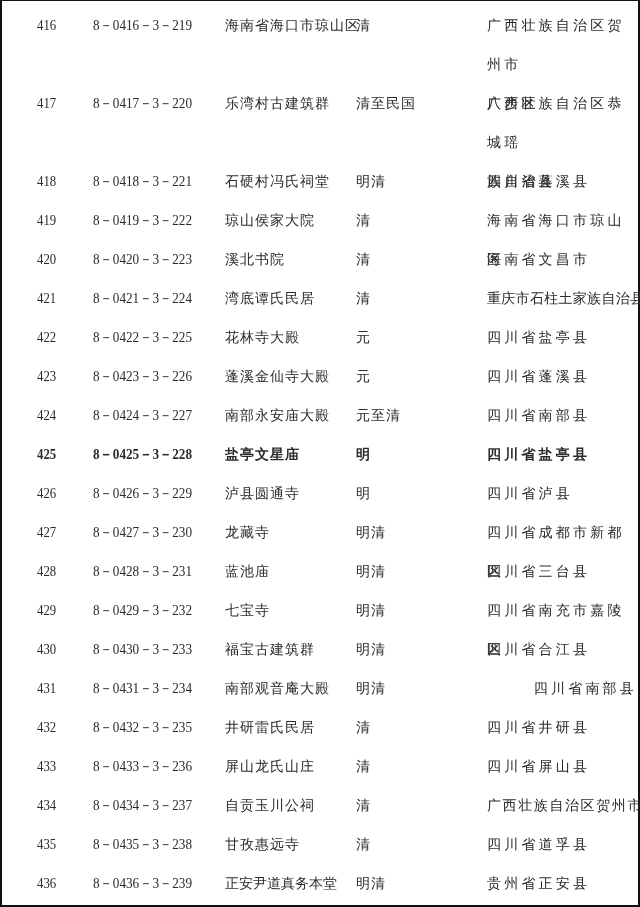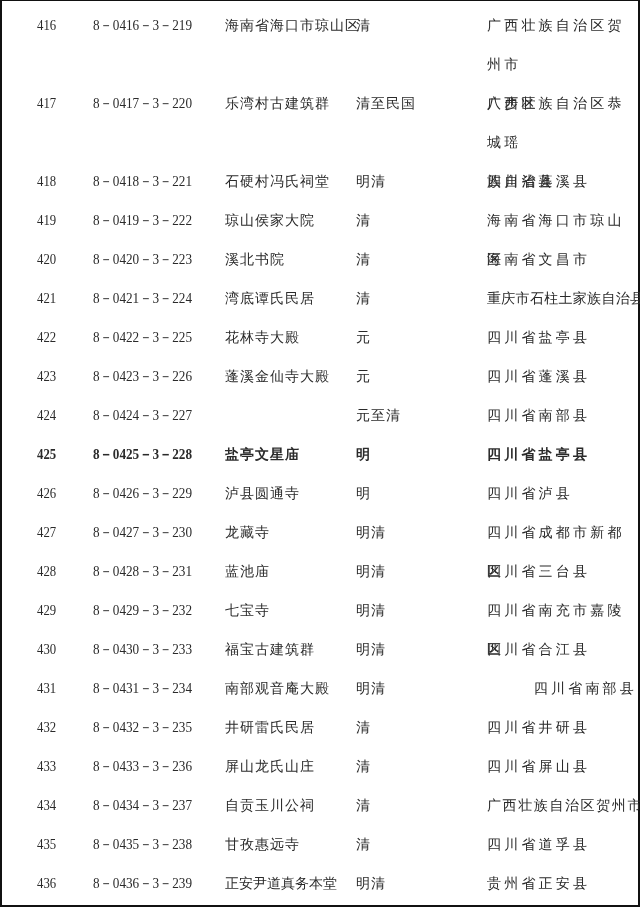--- a/index.html
+++ b/index.html
@@ -155,20 +155,21 @@
       <span class="cell c-num">423</span>
       <span class="cell c-code">8－0423－3－226</span>
       <span class="cell c-name">蓬溪金仙寺大殿</span>
       <span class="cell c-era">元</span>
       <span class="cell c-loc">四川省蓬溪县</span>
     </div>
 
     <div class="row" style="top:395px;">
       <span class="cell c-num">424</span>
       <span class="cell c-code">8－0424－3－227</span>
+      <span class="cell c-name">南部永安庙大殿</span>
       <span class="cell c-era">元至清</span>
       <span class="cell c-loc">四川省南部县</span>
     </div>
 
     <div class="row" style="top:434px;font-weight:bold;">
       <span class="cell c-num">425</span>
       <span class="cell c-code">8－0425－3－228</span>
       <span class="cell c-name">盐亭文星庙</span>
       <span class="cell c-era">明</span>
       <span class="cell c-loc">四川省盐亭县</span>

